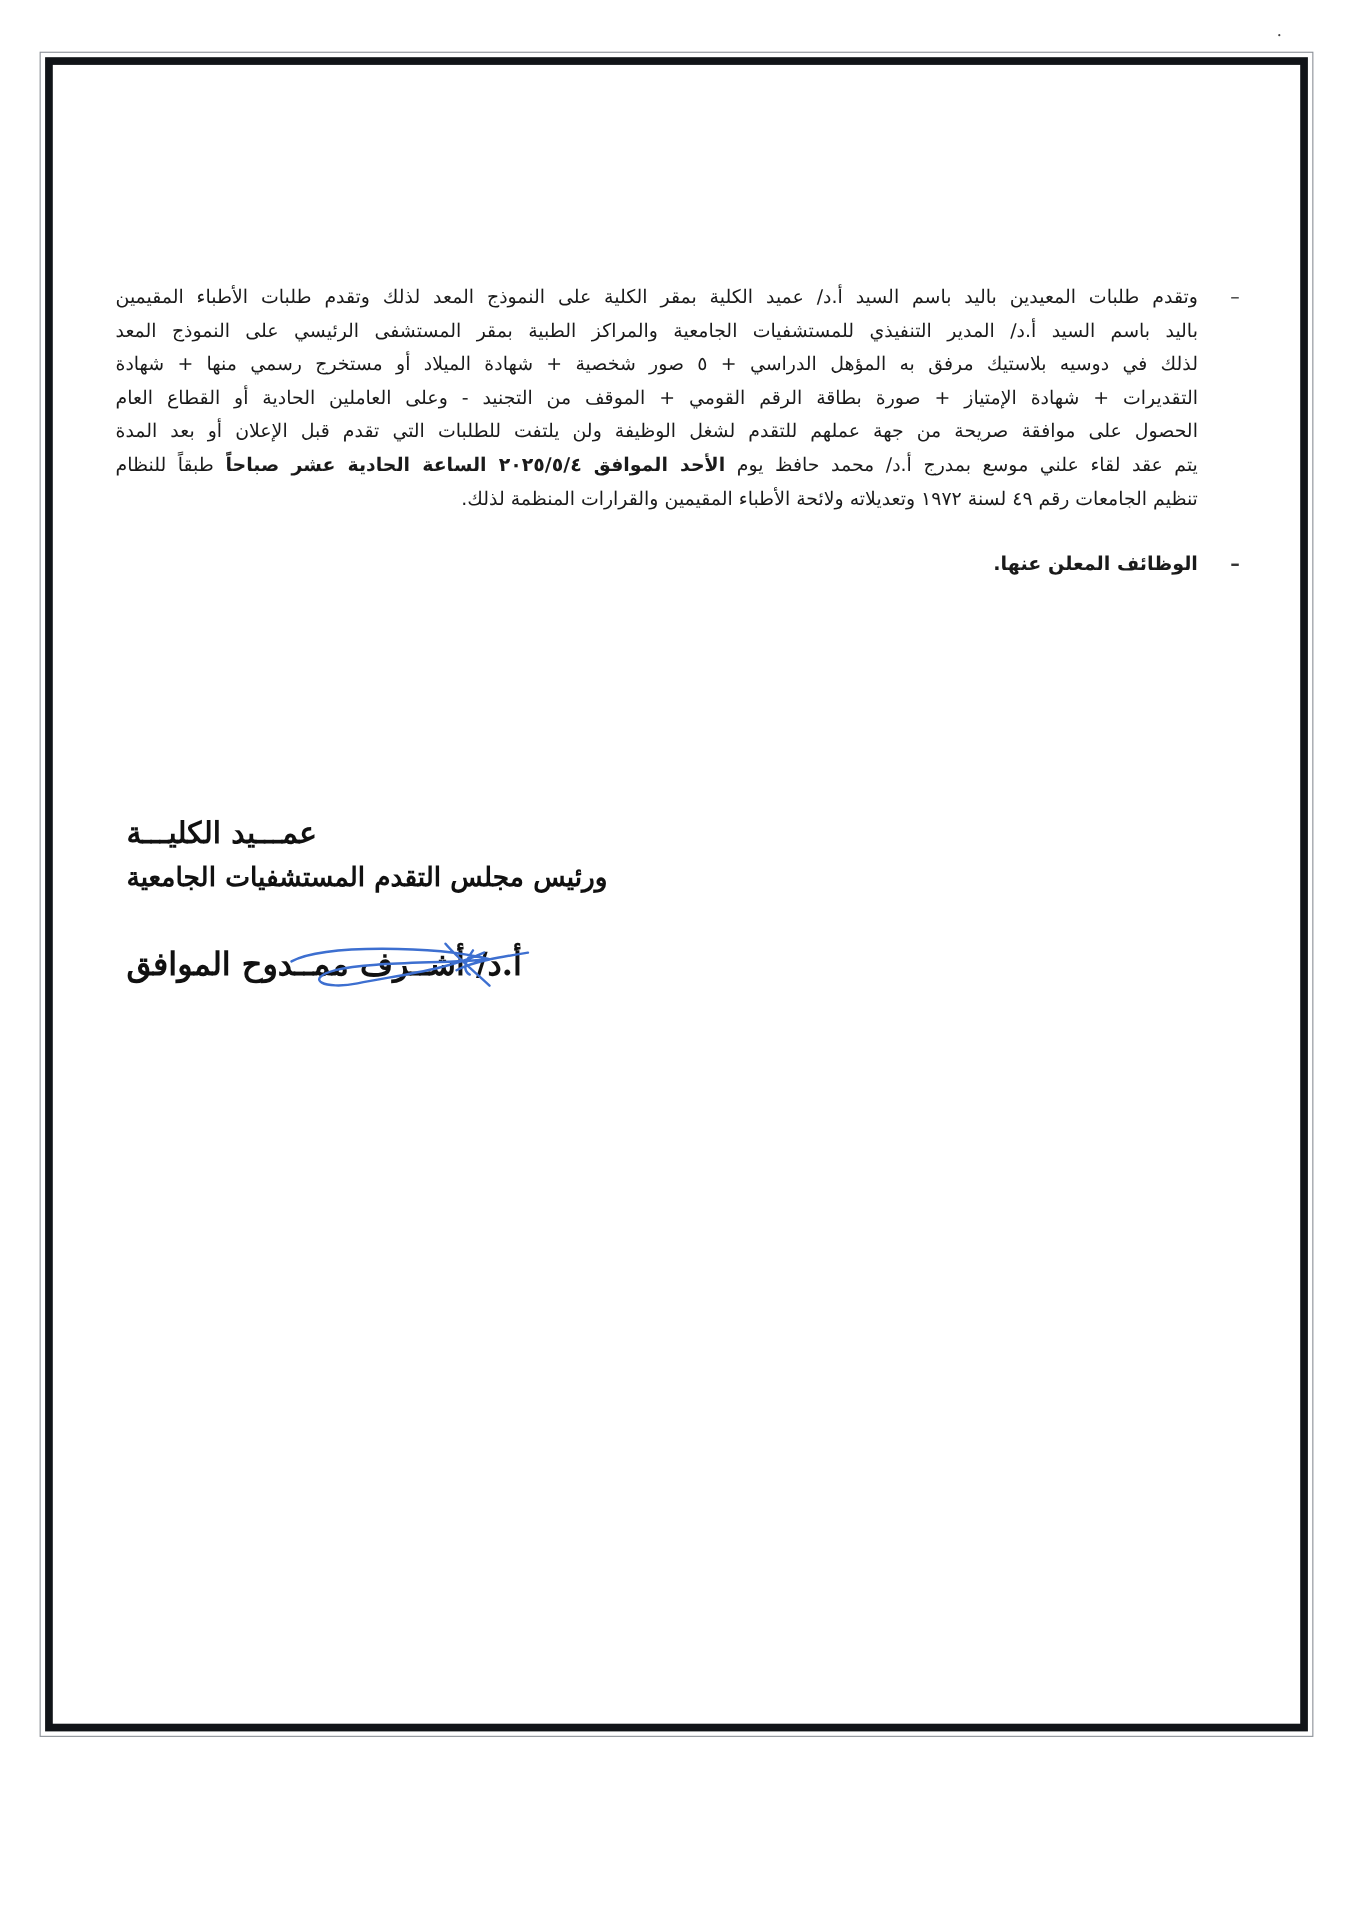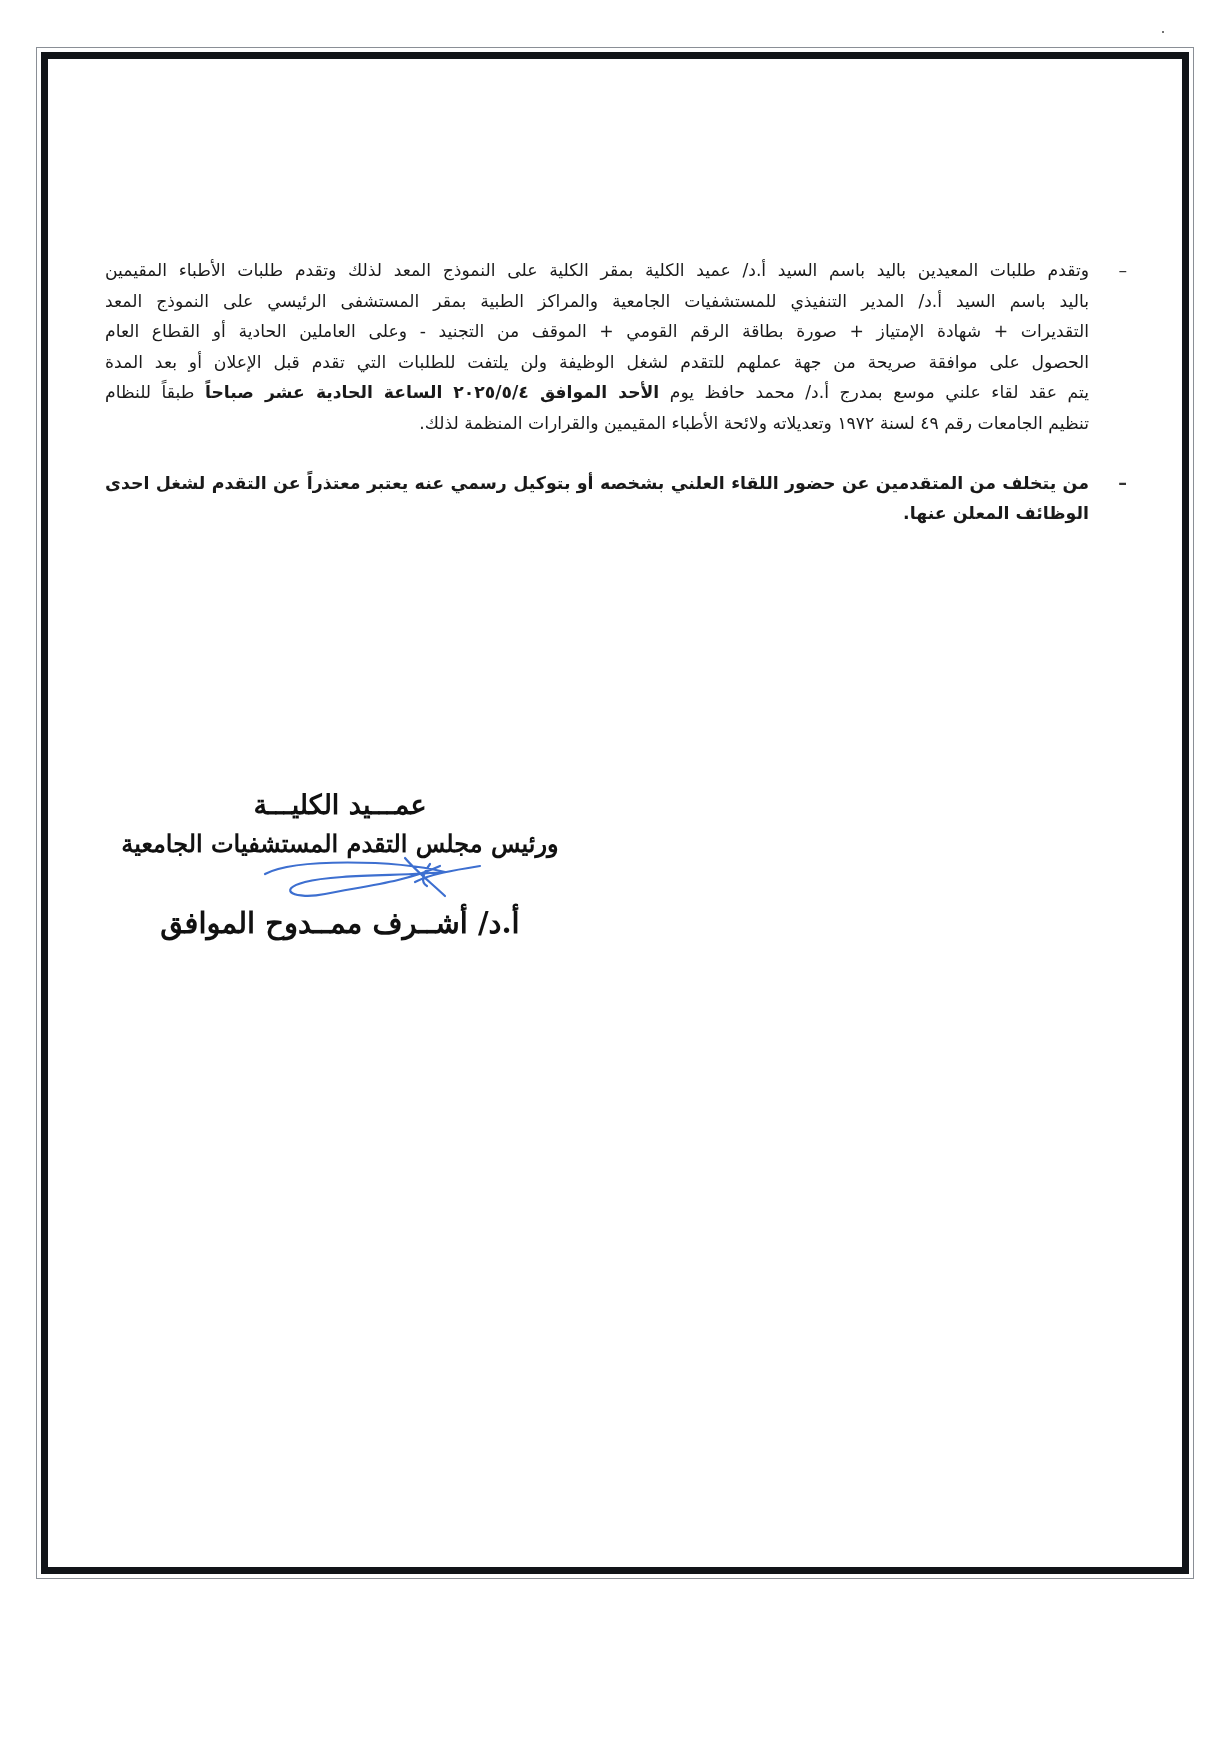--- a/index.html
+++ b/index.html
@@ -11,49 +11,49 @@
                       border:7px solid #111418; box-sizing:border-box; }
   .speck { position:absolute; left:1162px; top:31px; width:2px; height:2px; background:#444; border-radius:50%; }
   .body-text { position:absolute; left:105px; top:255px; width:1022px; direction:rtl; text-align:justify;
                font-size:17.2px; line-height:30.6px; }
   .para { position:relative; padding-right:38px; margin:0; }
   .para .dash { position:absolute; right:0; top:0; color:#333; font-family:"DejaVu Sans", sans-serif; }
   .para.two { margin-top:29px; font-weight:bold; font-size:17.4px; }
   .bold { font-weight:bold; }
   .line { display:block; text-align-last:justify; white-space:nowrap; }
   .line.last { text-align-last:right; }
-  .signature { position:absolute; left:115px; top:785px; width:450px; direction:rtl; text-align:center;
+  .signature { position:absolute; left:115px; top:738px; width:450px; direction:rtl; text-align:left;
                font-family:"DejaVu Serif", "Liberation Serif", serif; font-weight:bold; color:#111; }
   .sig-title { font-size:27px; letter-spacing:2px; line-height:40px; }
   .sig-sub { font-size:24px; line-height:38px; }
   .sig-name { font-size:29px; line-height:44px; margin-top:38px; letter-spacing:1px; }
   .scribble { position:absolute; left:255px; top:852px; }
 </style>
 </head>
 <body>
 
 <div class="speck"></div>
 
 <div class="page-frame">
   <div class="page-frame-inner"></div>
 </div>
 
 <div class="body-text">
   <p class="para one">
     <span class="dash">–</span>
     <span class="line">وتقدم طلبات المعيدين باليد باسم السيد أ.د/ عميد الكلية بمقر الكلية على النموذج المعد لذلك وتقدم طلبات الأطباء المقيمين</span>
     <span class="line">باليد باسم السيد أ.د/ المدير التنفيذي للمستشفيات الجامعية والمراكز الطبية بمقر المستشفى الرئيسي على النموذج المعد</span>
+    <span class="line">لذلك في دوسيه بلاستيك مرفق به المؤهل الدراسي + ٥ صور شخصية + شهادة الميلاد أو مستخرج رسمي منها + شهادة</span>
     <span class="line">التقديرات + شهادة الإمتياز + صورة بطاقة الرقم القومي + الموقف من التجنيد - وعلى العاملين الحادية أو القطاع العام</span>
     <span class="line">الحصول على موافقة صريحة من جهة عملهم للتقدم لشغل الوظيفة ولن يلتفت للطلبات التي تقدم قبل الإعلان أو بعد المدة</span>
     <span class="line"><span>يتم عقد لقاء علني موسع بمدرج أ.د/ محمد حافظ يوم </span><span class="bold">الأحد الموافق ٢٠٢٥/٥/٤ الساعة الحادية عشر صباحاً</span><span> طبقاً للنظام</span></span>
     <span class="line last">تنظيم الجامعات رقم ٤٩ لسنة ١٩٧٢ وتعديلاته ولائحة الأطباء المقيمين والقرارات المنظمة لذلك.</span>
   </p>
   <p class="para two">
     <span class="dash">–</span>
-    <span class="line">من يتخلف من المتقدمين عن حضور اللقاء العلني بشخصه أو بتوكيل رسمي عنه يعتبر معتذراً عن التقدم لشغل احدى</span>
     <span class="line last">الوظائف المعلن عنها.</span>
   </p>
 </div>
 
 <div class="signature">
   <div class="sig-title">عمـــيد الكليـــة</div>
   <div class="sig-sub">ورئيس مجلس التقدم المستشفيات الجامعية</div>
   <div class="sig-name">أ.د/ أشــرف ممــدوح الموافق</div>
 </div>
 

